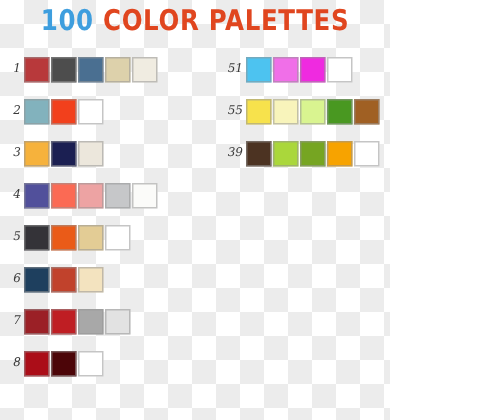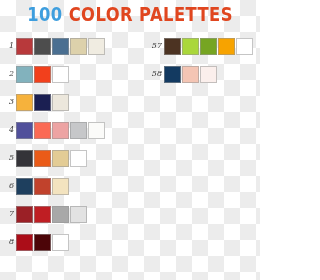--- a/index.html
+++ b/index.html
@@ -167,33 +167,44 @@
         <span class="swatches">
             <span class="swatch" style="background-color: rgb(171, 13, 24);"></span>
             <span class="swatch" style="background-color: rgb(76, 5, 8);"></span>
             <span class="swatch" style="background-color: rgb(255, 255, 255);"></span>
           </span>
       </div>
     </div>
 
     <div class="column col-right">
       <div class="palette-row">
-        <span class="row-index">57</span>
+        <span class="row-index">51</span>
+        <span class="swatches">
+            <span class="swatch" style="background-color: rgb(77, 195, 240);"></span>
+            <span class="swatch" style="background-color: rgb(240, 111, 232);"></span>
+            <span class="swatch" style="background-color: rgb(239, 42, 224);"></span>
+            <span class="swatch" style="background-color: rgb(255, 255, 255);"></span>
+          </span>
+      </div>
+      <div class="palette-row">
+        <span class="row-index">55</span>
+        <span class="swatches">
+            <span class="swatch" style="background-color: rgb(247, 226, 76);"></span>
+            <span class="swatch" style="background-color: rgb(248, 244, 187);"></span>
+            <span class="swatch" style="background-color: rgb(217, 244, 144);"></span>
+            <span class="swatch" style="background-color: rgb(73, 152, 33);"></span>
+            <span class="swatch" style="background-color: rgb(160, 96, 35);"></span>
+          </span>
+      </div>
+      <div class="palette-row">
+        <span class="row-index">39</span>
         <span class="swatches">
             <span class="swatch" style="background-color: rgb(76, 51, 34);"></span>
             <span class="swatch" style="background-color: rgb(170, 215, 59);"></span>
             <span class="swatch" style="background-color: rgb(118, 165, 34);"></span>
             <span class="swatch" style="background-color: rgb(247, 163, 0);"></span>
             <span class="swatch" style="background-color: rgb(255, 255, 255);"></span>
           </span>
       </div>
-      <div class="palette-row">
-        <span class="row-index">58</span>
-        <span class="swatches">
-            <span class="swatch" style="background-color: rgb(19, 58, 97);"></span>
-            <span class="swatch" style="background-color: rgb(244, 197, 180);"></span>
-            <span class="swatch" style="background-color: rgb(251, 239, 236);"></span>
-          </span>
-      </div>
     </div>
 
   </div>
 </div>
 
 </body></html>

